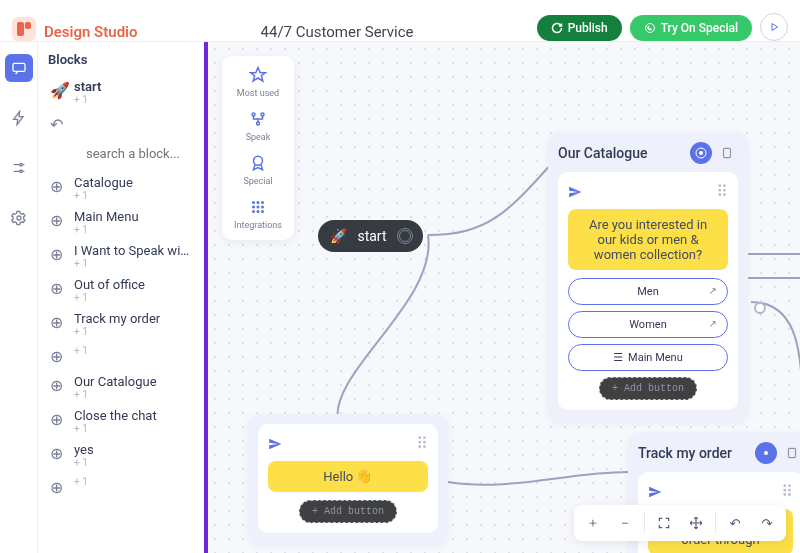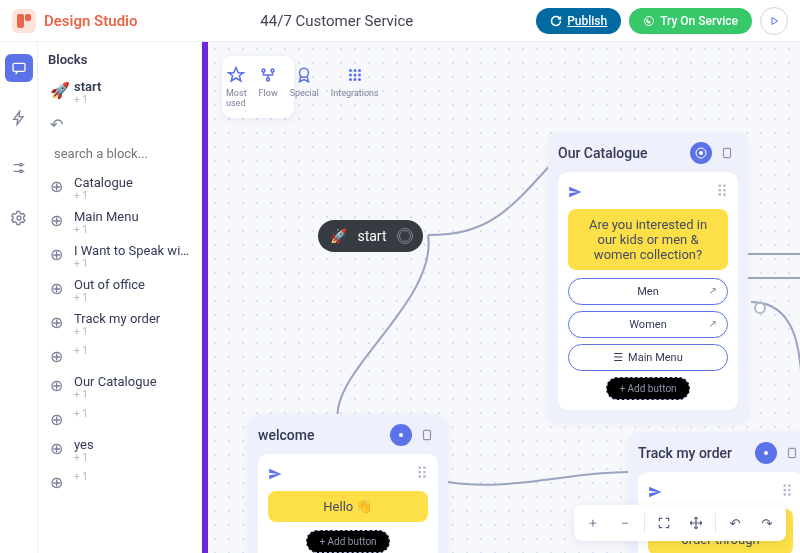--- a/index.html
+++ b/index.html
@@ -1,74 +1,74 @@
 <!DOCTYPE html>
 <html><head>
   <meta charset="utf-8">
   <style>
     * { box-sizing: border-box; margin: 0; padding: 0; font-family: -apple-system, BlinkMacSystemFont, "Segoe UI", Roboto, sans-serif; }
     body { width: 800px; height: 553px; overflow: hidden; background: #f5f6fa; position: relative; }
     
     
-    .topbar { height: 42px; background: #fff; display: flex; align-items: center; padding: 0 12px; border-bottom: 1px solid #eceef5; position: relative; z-index: 20; }
+    .topbar { height: 42px; background: #fff; display: flex; align-items: flex-end; padding: 0 12px; border-bottom: 1px solid #eceef5; position: relative; z-index: 20; }
     .logo { width: 24px; height: 24px; background: #fde3dc; border-radius: 6px; margin-right: 8px; position:relative;}
     .logo::before{content:"";position:absolute;left:5px;top:5px;width:7px;height:14px;background:#e8674b;border-radius:2px;}
     .logo::after{content:"";position:absolute;left:13px;top:5px;width:6px;height:7px;background:#e8674b;border-radius:2px;}
     .brand { color: #e8674b; font-weight: 600; font-size: 15px; }
     .title { flex:1; text-align:center; color:#445; font-size:15px; }
     .btn { display:inline-flex; align-items:center; gap:5px; border:none; border-radius: 16px; padding: 6px 14px; font-size:12px; font-weight:500; cursor:pointer; }
-    .btn-publish { background:#0369a1; color:#fff; margin-right:8px;text-decoration:underline;}
+    .btn-publish { background:#15803d; color:#fff; margin-right:8px;}
     .btn-whatsapp { background:#37c86a; color:#fff; margin-right:8px;}
     .btn-play { width:28px;height:28px;border-radius:50%;background:#fff;border:1px solid #d0d5e5;display:flex;align-items:center;justify-content:center;}
     .btn-play svg{width:12px;height:12px;}
     
     
     .rail { position:absolute; left:0; top:42px; bottom:0; width:38px; background:#fff; border-right:1px solid #eceef5; display:flex; flex-direction:column; align-items:center; padding-top:12px; gap:22px; z-index:15;}
     .rail-item { width:28px;height:28px;display:flex;align-items:center;justify-content:center;border-radius:6px;color:#7a8199;cursor:pointer;}
     .rail-item.active { background:#5b72e8;color:#fff;}
     .rail-item svg{width:16px;height:16px;}
     
     
-    .sidebar { position:absolute; left:38px; top:42px; bottom:0; width:170px; background:#fff; border-right:6px solid #6d28d9; padding:10px 10px; overflow-y:auto; z-index:14;}
+    .sidebar { position:absolute; left:38px; top:42px; bottom:0; width:170px; background:#fff; border-right:4px solid #6d28d9; padding:10px 10px; overflow-y:auto; z-index:14;}
     .sidebar-title { font-size:13px; font-weight:600; color:#333a56; margin-bottom:8px;}
     .block-item { display:flex; align-items:flex-start; gap:8px; padding:4px 2px; cursor:pointer; border-radius:4px;}
     .block-item .bi-icon{ color:#7a8199; width:16px;flex-shrink:0;margin-top:2px;}
     .block-item .bi-body{flex:1;min-width:0;}
     .block-item .bi-label{font-size:13px;color:#333a56;white-space:nowrap;overflow:hidden;text-overflow:ellipsis;}
     .block-item .bi-sub{font-size:10px;color:#b3b8ca;}
     .block-item.current .bi-label{font-weight:600;}
     .search-row{display:flex;align-items:center;gap:6px;color:#8e94ab;margin:8px 0 10px;}
-    .search-row input{border:none;outline:none;font-size:13px;flex:1;color:#ec4899;}
+    .search-row input{border:none;outline:none;font-size:13px;flex:1;color:#ec4899;margin-left:32px;}
     .sidebar::-webkit-scrollbar{width:6px;} .sidebar::-webkit-scrollbar-thumb{background:#d8dbe6;border-radius:3px;}
     
     
     .canvas { position:absolute; left:208px; top:42px; right:0; bottom:0; background:#f7f8fc; background-image:radial-gradient(#dadff0 1px, transparent 1px); background-size:14px 14px; overflow:hidden;}
     
     
-    .palette { position:absolute; left:14px; top:14px; width:72px; background:#fff; border-radius:10px; box-shadow:0 2px 8px rgba(40,50,90,0.08); padding:10px 4px; display:flex; flex-direction:row; gap:12px; z-index:5;}
+    .palette { position:absolute; left:14px; top:14px; width:72px; background:#fff; border-radius:10px; box-shadow:0 2px 8px rgba(40,50,90,0.08); padding:10px 4px; display:flex; flex-direction:column; gap:12px; z-index:5;}
     .pal-item { display:flex;flex-direction:column;align-items:center;gap:4px;cursor:pointer;}
     .pal-item svg{width:18px;height:18px;color:#5b72e8;}
     .pal-item .pal-label{font-size:9px;color:#7a8199;}
     
     
     .node { position:absolute; background:#eef1fb; border-radius:12px; padding:10px 10px 12px; box-shadow:0 2px 6px rgba(40,50,90,0.06);}
     .node-head{display:flex;align-items:center;justify-content:space-between;margin-bottom:8px;}
     .node-title{font-size:14px;color:#333a56;font-weight:500;}
     .node-head-icons{display:flex;gap:4px;}
     .node-head-icons span{width:22px;height:22px;border-radius:50%;display:flex;align-items:center;justify-content:center;}
     .head-circ{background:#5b72e8;color:#fff;}
     .head-plain{color:#8e94ab;}
     .node-body{background:#fff;border-radius:10px;padding:10px;}
     .node-sub{display:flex;align-items:center;justify-content:space-between;margin-bottom:8px;}
     .node-sub svg{width:14px;height:14px;color:#5b72e8;}
     .handle{color:#b3b8ca;}
     .msg{background:#fde047;border-radius:8px;padding:8px 10px;font-size:13px;color:#444b63;margin-bottom:8px;text-align:center;}
     .option-btn{border:1.5px solid #5b72e8;border-radius:18px;background:#fff;color:#333a56;font-size:11px;padding:6px 0;width:100%;margin-bottom:6px;cursor:pointer;position:relative;display:flex;align-items:flex-start;justify-content:center;gap:5px;}
     .option-btn .corner{position:absolute;right:10px;color:#7a8199;font-size:10px;}
-    .add-btn{border:1px dashed #b9c2e2;border-radius:14px;color:#8e94ab;font-size:10px;padding:5px 12px;background:#000000;cursor:pointer;display:block;margin:4px auto 0;}
+    .add-btn{border:1px dashed #b9c2e2;border-radius:14px;color:#8e94ab;font-size:10px;padding:5px 12px;background:#404040;cursor:pointer;display:block;margin:4px auto 0;font-family:Liberation Mono, monospace;}
     
     .start-pill{position:absolute;background:#363b42;color:#fff;border-radius:20px;display:flex;align-items:center;gap:10px;padding:8px 10px 8px 12px;font-size:14px;cursor:move;}
     .start-pill .rocket{color:#7ee06f;}
     .start-pill .port{width:16px;height:16px;border-radius:50%;border:3px double #7d8390;background:#363b42;}
     
     .catalogue{left:340px;top:90px;width:200px;}
     .welcome{left:40px;top:372px;width:200px;}
     .track{left:420px;top:390px;width:185px;}
     
     
@@ -93,21 +93,21 @@
     <svg viewBox="0 0 24 24" width="12" height="12" fill="none" stroke="currentColor" stroke-width="3">
         <path d="M21 12a9 9 0 11-3-6.7L21 8M21 3v5h-5"></path>
       </svg>
     <span>Publish</span>
   </button>
   <button class="btn btn-whatsapp">
     <svg viewBox="0 0 24 24" width="12" height="12" fill="none" stroke="currentColor" stroke-width="2">
         <circle cx="12" cy="12" r="9"></circle>
         <path d="M8 14c1 2 4 3 6 1l1-1-2-1-1 1c-1 0-3-2-3-3l1-1-1-2-1 1c-1 2 0 4 0 5z" fill="currentColor"></path>
       </svg>
-    <span>Try On Service</span>
+    <span>Try On Special</span>
   </button>
   <button class="btn-play">
     <svg viewBox="0 0 24 24" fill="none" stroke="#5b72e8" stroke-width="2">
         <polygon points="8,5 19,12 8,19"></polygon>
       </svg>
   </button>
 </div>
 
 <div class="rail">
   <div class="rail-item active">
@@ -203,20 +203,21 @@
       <div class="block-item">
         <span class="bi-icon">⊕</span>
     <span class="bi-body">
       <div class="bi-label">Our Catalogue</div>
       <div class="bi-sub">+ 1</div>
     </span>
       </div>
       <div class="block-item">
         <span class="bi-icon">⊕</span>
     <span class="bi-body">
+      <div class="bi-label">Close the chat</div>
       <div class="bi-sub">+ 1</div>
     </span>
       </div>
       <div class="block-item">
         <span class="bi-icon">⊕</span>
     <span class="bi-body">
       <div class="bi-label">yes</div>
       <div class="bi-sub">+ 1</div>
     </span>
       </div>
@@ -246,21 +247,21 @@
         </svg>
       <span class="pal-label">Most used</span>
     </div>
     <div class="pal-item">
       <svg viewBox="0 0 24 24" fill="none" stroke="currentColor" stroke-width="2">
           <circle cx="6" cy="6" r="2"></circle>
           <circle cx="18" cy="6" r="2"></circle>
           <circle cx="12" cy="18" r="2"></circle>
           <path d="M6 8v4h12V8M12 12v4"></path>
         </svg>
-      <span class="pal-label">Flow</span>
+      <span class="pal-label">Speak</span>
     </div>
     <div class="pal-item">
       <svg viewBox="0 0 24 24" fill="none" stroke="currentColor" stroke-width="2">
           <circle cx="12" cy="9" r="6"></circle>
           <path d="M8 14l-2 7 6-3 6 3-2-7"></path>
         </svg>
       <span class="pal-label">Special</span>
     </div>
     <div class="pal-item">
       <svg viewBox="0 0 24 24" fill="currentColor">
@@ -320,35 +321,20 @@
       <button class="option-btn">
           <span>☰</span>
           <span>Main Menu</span>
         </button>
       <button class="add-btn">+ Add button</button>
     </div>
     <div class="port-dot" style="right:-18px;top:170px;"></div>
   </div>
 
   <div class="node welcome">
-    <div class="node-head">
-      <div class="node-title">welcome</div>
-      <div class="node-head-icons">
-        <span class="head-circ">
-            <svg width="12" height="12" viewBox="0 0 24 24" fill="currentColor">
-              <circle cx="12" cy="12" r="4"></circle>
-            </svg>
-          </span>
-        <span class="head-plain">
-            <svg width="14" height="14" viewBox="0 0 24 24" fill="none" stroke="currentColor" stroke-width="2">
-              <rect x="6" y="4" width="12" height="16" rx="2"></rect>
-            </svg>
-          </span>
-      </div>
-    </div>
     <div class="node-body">
       <div class="node-sub">
         <svg viewBox="0 0 24 24" fill="currentColor">
             <path d="M2 21l21-9L2 3v7l15 2-15 2z"></path>
           </svg>
         <span class="handle">⠿</span>
       </div>
       <div class="msg">Hello 👋</div>
       <button class="add-btn">+ Add button</button>
     </div>

